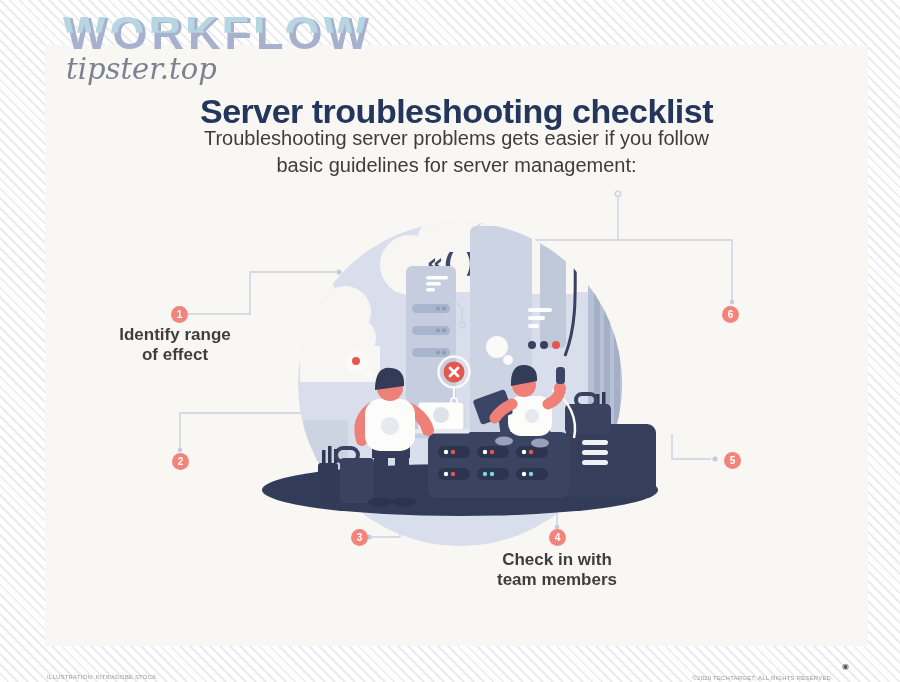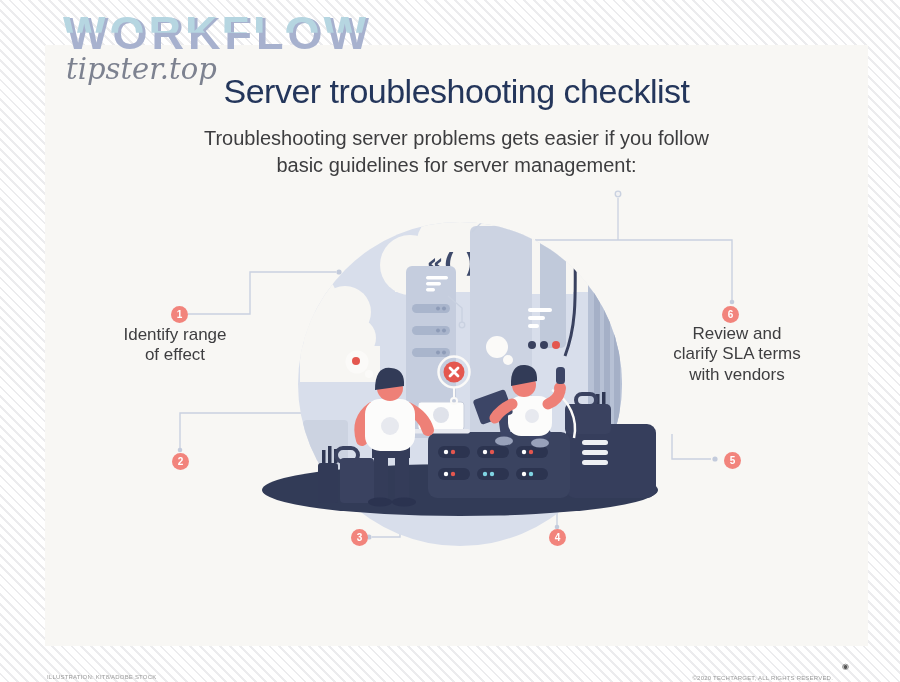--- a/index.html
+++ b/index.html
@@ -11,30 +11,30 @@
 
   
   .watermark{position:absolute;left:30px;top:10px;width:270px;margin-left:36px;}
   .wm-brand{position:relative;display:block;font-size:45px;font-weight:800;
             letter-spacing:4px;line-height:1.05;color:#a7b1ce;}
   .wm-top{position:absolute;left:-3px;top:-1px;color:#b6d6e1;clip-path:inset(0 0 50% 0);}
   .wm-site{display:block;font-family:"DejaVu Serif",serif;font-style:italic;
            font-size:29px;color:#7d8290;line-height:1;margin-top:-2px;padding-right:6px;}
 
   
-  .title{position:absolute;left:45px;top:72px;width:823px;text-align:center;
-         font-size:34px;font-weight:400;color:#24365b;letter-spacing:-.5px;}
+  .title{position:absolute;left:45px;top:92px;width:823px;text-align:center;
+         font-size:34px;font-weight:700;color:#24365b;letter-spacing:-.5px;}
   .subtitle{position:absolute;left:45px;top:125px;width:823px;text-align:center;
             font-size:20px;color:#3d3d3f;line-height:1.35;white-space:pre-line;}
 
   
   .num{position:absolute;width:17px;height:17px;border-radius:50%;background:#f2847c;
        color:#fff;font-size:10px;font-weight:700;line-height:17px;text-align:center;}
   .label{position:absolute;font-size:17px;color:#3e3e40;line-height:1.2;
-         white-space:pre-line;text-align:center;}
+         white-space:pre-line;text-align:center;font-weight:bold;}
 
   
   .credit{position:absolute;left:47px;top:674px;font-size:6px;color:#9b9b9b;letter-spacing:.2px;}
   .copyright{position:absolute;right:67px;top:675px;font-size:6px;color:#9b9b9b;letter-spacing:.2px;}
   .brandmark{position:absolute;right:34px;top:663px;text-align:center;line-height:1;}
   .tt-icon{display:block;font-size:8px;color:#555;line-height:1;}
   .tt-text{display:block;font-size:8.5px;font-weight:700;color:#3a3a3a;
            font-family:"Liberation Serif",serif;margin-top:14px;}
 </style>
 </head>
@@ -261,27 +261,26 @@
 
   <div class="num" style="left:171px;top:306px">1</div>
   <div class="label" style="left:100px;top:325px;width:150px">Identify range
 of effect</div>
 
   <div class="num" style="left:172px;top:453px">2</div>
 
   <div class="num" style="left:351px;top:529px">3</div>
 
   <div class="num" style="left:549px;top:529px">4</div>
+  <div class="label" style="left:472px;top:550px;width:170px">Check in with
+team members</div>
 
   <div class="num" style="left:724px;top:452px">5</div>
 
   <div class="num" style="left:722px;top:306px">6</div>
-  <div class="label" style="left:632px;top:324px;width:210px">Review and
-clarify SLA terms
-with vendors</div>
 
   <div class="credit">ILLUSTRATION: KIT8/ADOBE STOCK</div>
   <div class="copyright">©2020 TECHTARGET, ALL RIGHTS RESERVED.</div>
   <div class="brandmark">
     <span class="tt-icon">◉</span>
     <span class="tt-text">TechTarget</span>
   </div>
 </div>
 
 </body></html>

